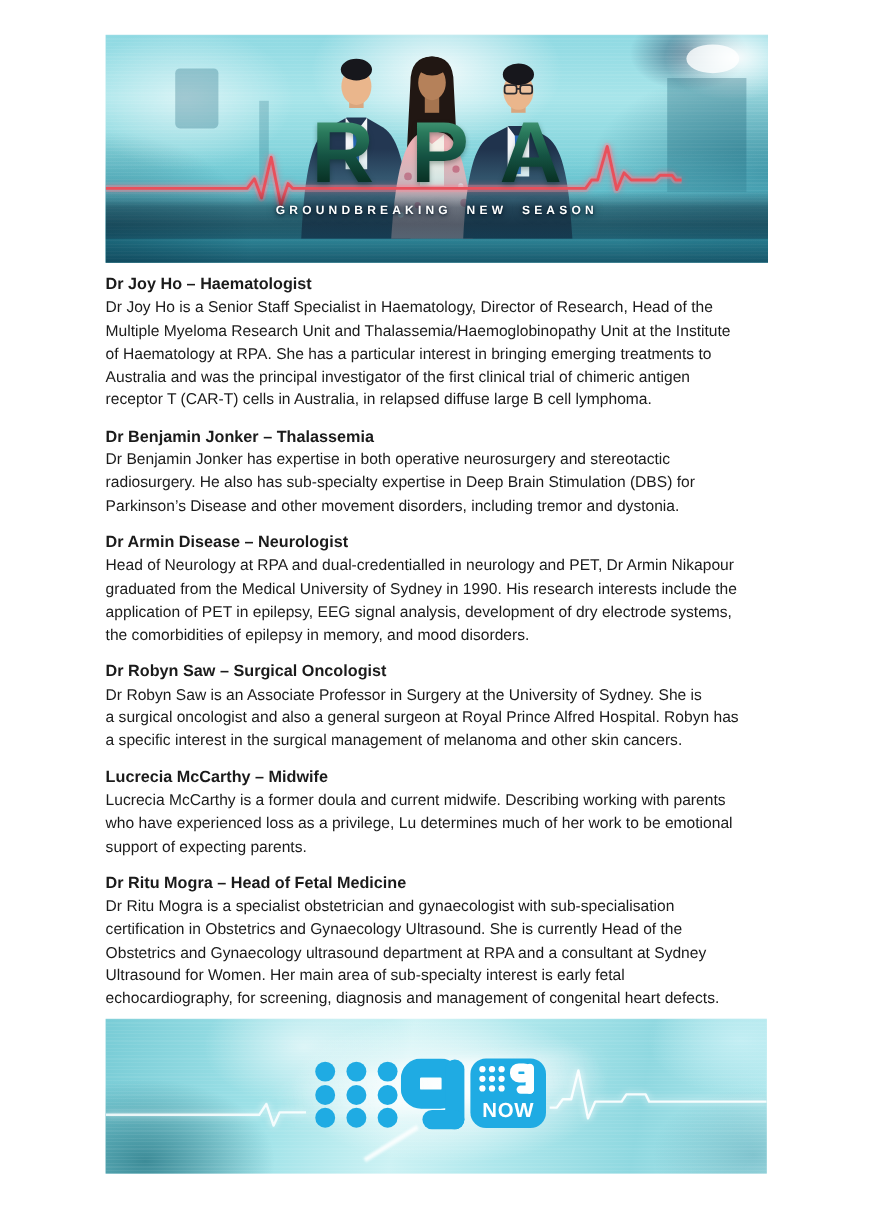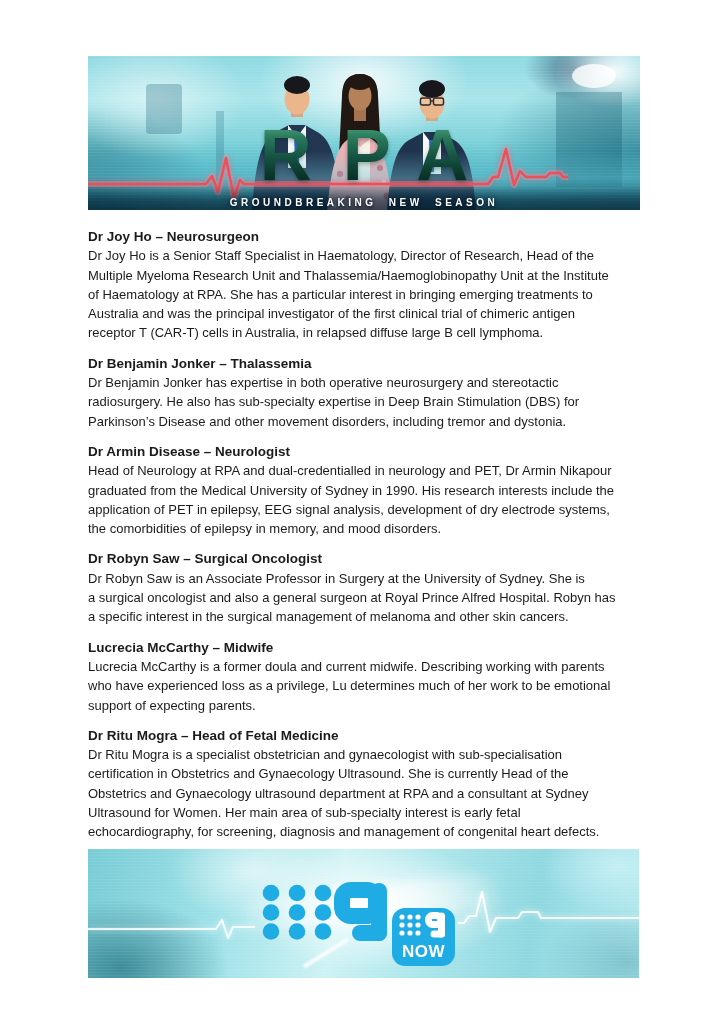--- a/index.html
+++ b/index.html
@@ -1,21 +1,21 @@
 <!DOCTYPE html>
 <html><head>
 <meta charset="utf-8">
 <style>
   html,body{margin:0;padding:0;background:#ffffff;}
   .page{position:relative;width:725px;height:1024px;background:#ffffff;overflow:hidden;
         font-family:"Liberation Sans",sans-serif;}
 
   
   .banner{position:absolute;overflow:hidden;}
-  .header-banner{left:88px;top:56px;width:552px;height:154px;
+  .header-banner{left:88px;top:29px;width:552px;height:190px;
     background:
       radial-gradient(90px 55px at 95% 10%, rgba(255,255,255,.95), rgba(255,255,255,0) 65%),
       radial-gradient(150px 90px at 50% 16%, rgba(255,255,255,.85), rgba(255,255,255,0) 70%),
       radial-gradient(130px 85px at 12% 28%, rgba(255,255,255,.55), rgba(255,255,255,0) 70%),
       radial-gradient(70px 45px at 88% 8%, rgba(10,35,70,.55), rgba(10,35,70,0) 70%),
       radial-gradient(210px 130px at 100% 62%, rgba(10,95,120,.55), rgba(10,95,120,0) 72%),
       radial-gradient(170px 120px at 0% 88%, rgba(8,80,100,.6), rgba(8,80,100,0) 72%),
       linear-gradient(180deg,#8fd9e2 0%,#a8e5ea 28%,#7fd2da 55%,#4fb6c4 76%,#2c93a6 100%);}
   .footer-banner{left:88px;top:849px;width:551px;height:129px;
     background:
@@ -52,21 +52,21 @@
 
   
   .streak{position:absolute;left:140px;top:38px;width:280px;height:34px;border-radius:20px;
     background:linear-gradient(90deg, rgba(255,255,255,0), rgba(255,255,255,.8), rgba(255,255,255,0));
     transform:rotate(-7deg);filter:blur(5px);}
   .slash{position:absolute;left:212px;top:102px;width:52px;height:4px;background:#ffffff;
     transform:rotate(-32deg);filter:blur(1px);opacity:.85;}
   .nine-dots{position:absolute;left:174px;top:34px;}
   .nine-9{position:absolute;left:246px;top:33px;}
   .ninenow{position:absolute;left:304px;top:33px;width:63px;height:58px;border-radius:13px;
-    background:#1fabe3;margin-top:26px;}
+    background:#1fabe3;}
   .ninenow .mini-dots{position:absolute;left:7px;top:6px;}
   .ninenow .mini-9{position:absolute;left:33px;top:4px;}
   .ninenow .now{position:absolute;left:0;right:0;bottom:4px;text-align:center;color:#ffffff;
     font-weight:700;font-size:17px;letter-spacing:0.5px;}
   .ecg-white{filter:drop-shadow(0 0 3px rgba(255,255,255,.9));}
   .ecg-red-core{filter:drop-shadow(0 0 3px rgba(240,90,110,.85));}
 </style>
 </head>
 <body>
 
@@ -131,21 +131,21 @@
     <div class="caption-band"></div>
 
     <div class="rpa-title">
       <span>R</span><span>P</span><span>A</span>
     </div>
     <div class="tagline">GROUNDBREAKING NEW SEASON</div>
   </div>
 
   <div class="content">
     <section class="bio">
-      <h3>Dr Joy Ho – Neurosurgeon</h3>
+      <h3>Dr Joy Ho – Haematologist</h3>
       <p>Dr Joy Ho is a Senior Staff Specialist in Haematology, Director of Research, Head of the
 Multiple Myeloma Research Unit and Thalassemia/Haemoglobinopathy Unit at the Institute
 of Haematology at RPA. She has a particular interest in bringing emerging treatments to
 Australia and was the principal investigator of the first clinical trial of chimeric antigen
 receptor T (CAR-T) cells in Australia, in relapsed diffuse large B cell lymphoma.</p>
     </section>
     <section class="bio">
       <h3>Dr Benjamin Jonker – Thalassemia</h3>
       <p>Dr Benjamin Jonker has expertise in both operative neurosurgery and stereotactic
 radiosurgery. He also has sub-specialty expertise in Deep Brain Stimulation (DBS) for

